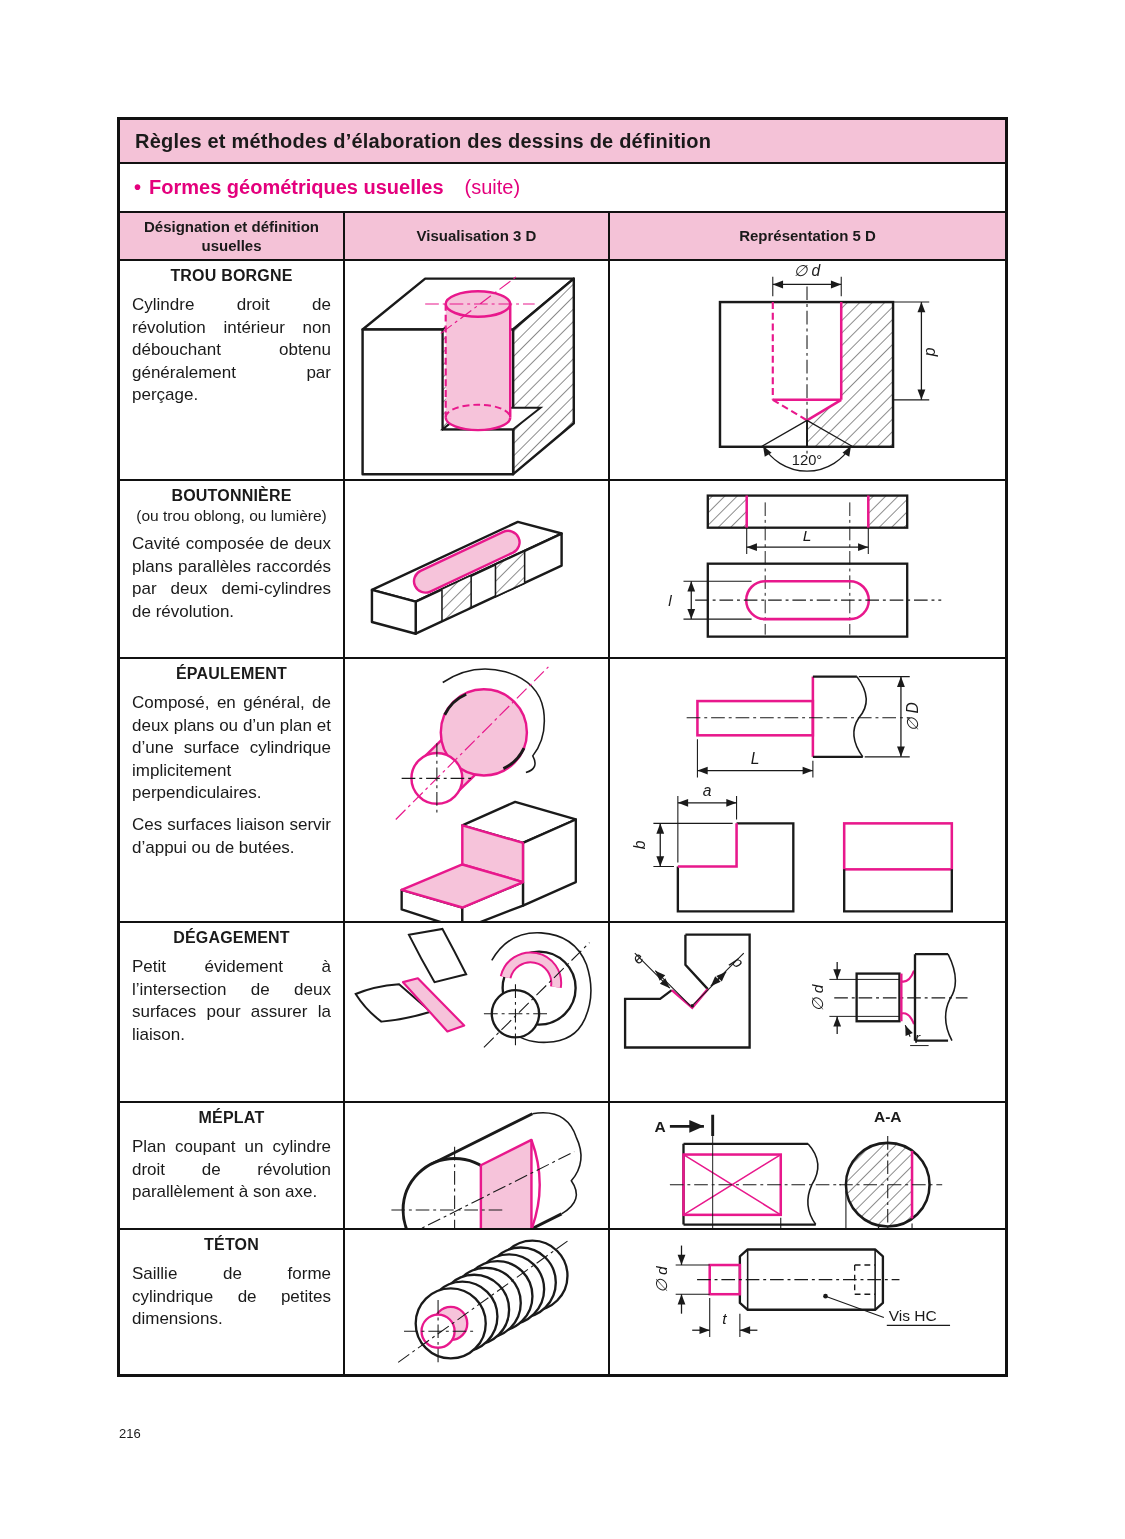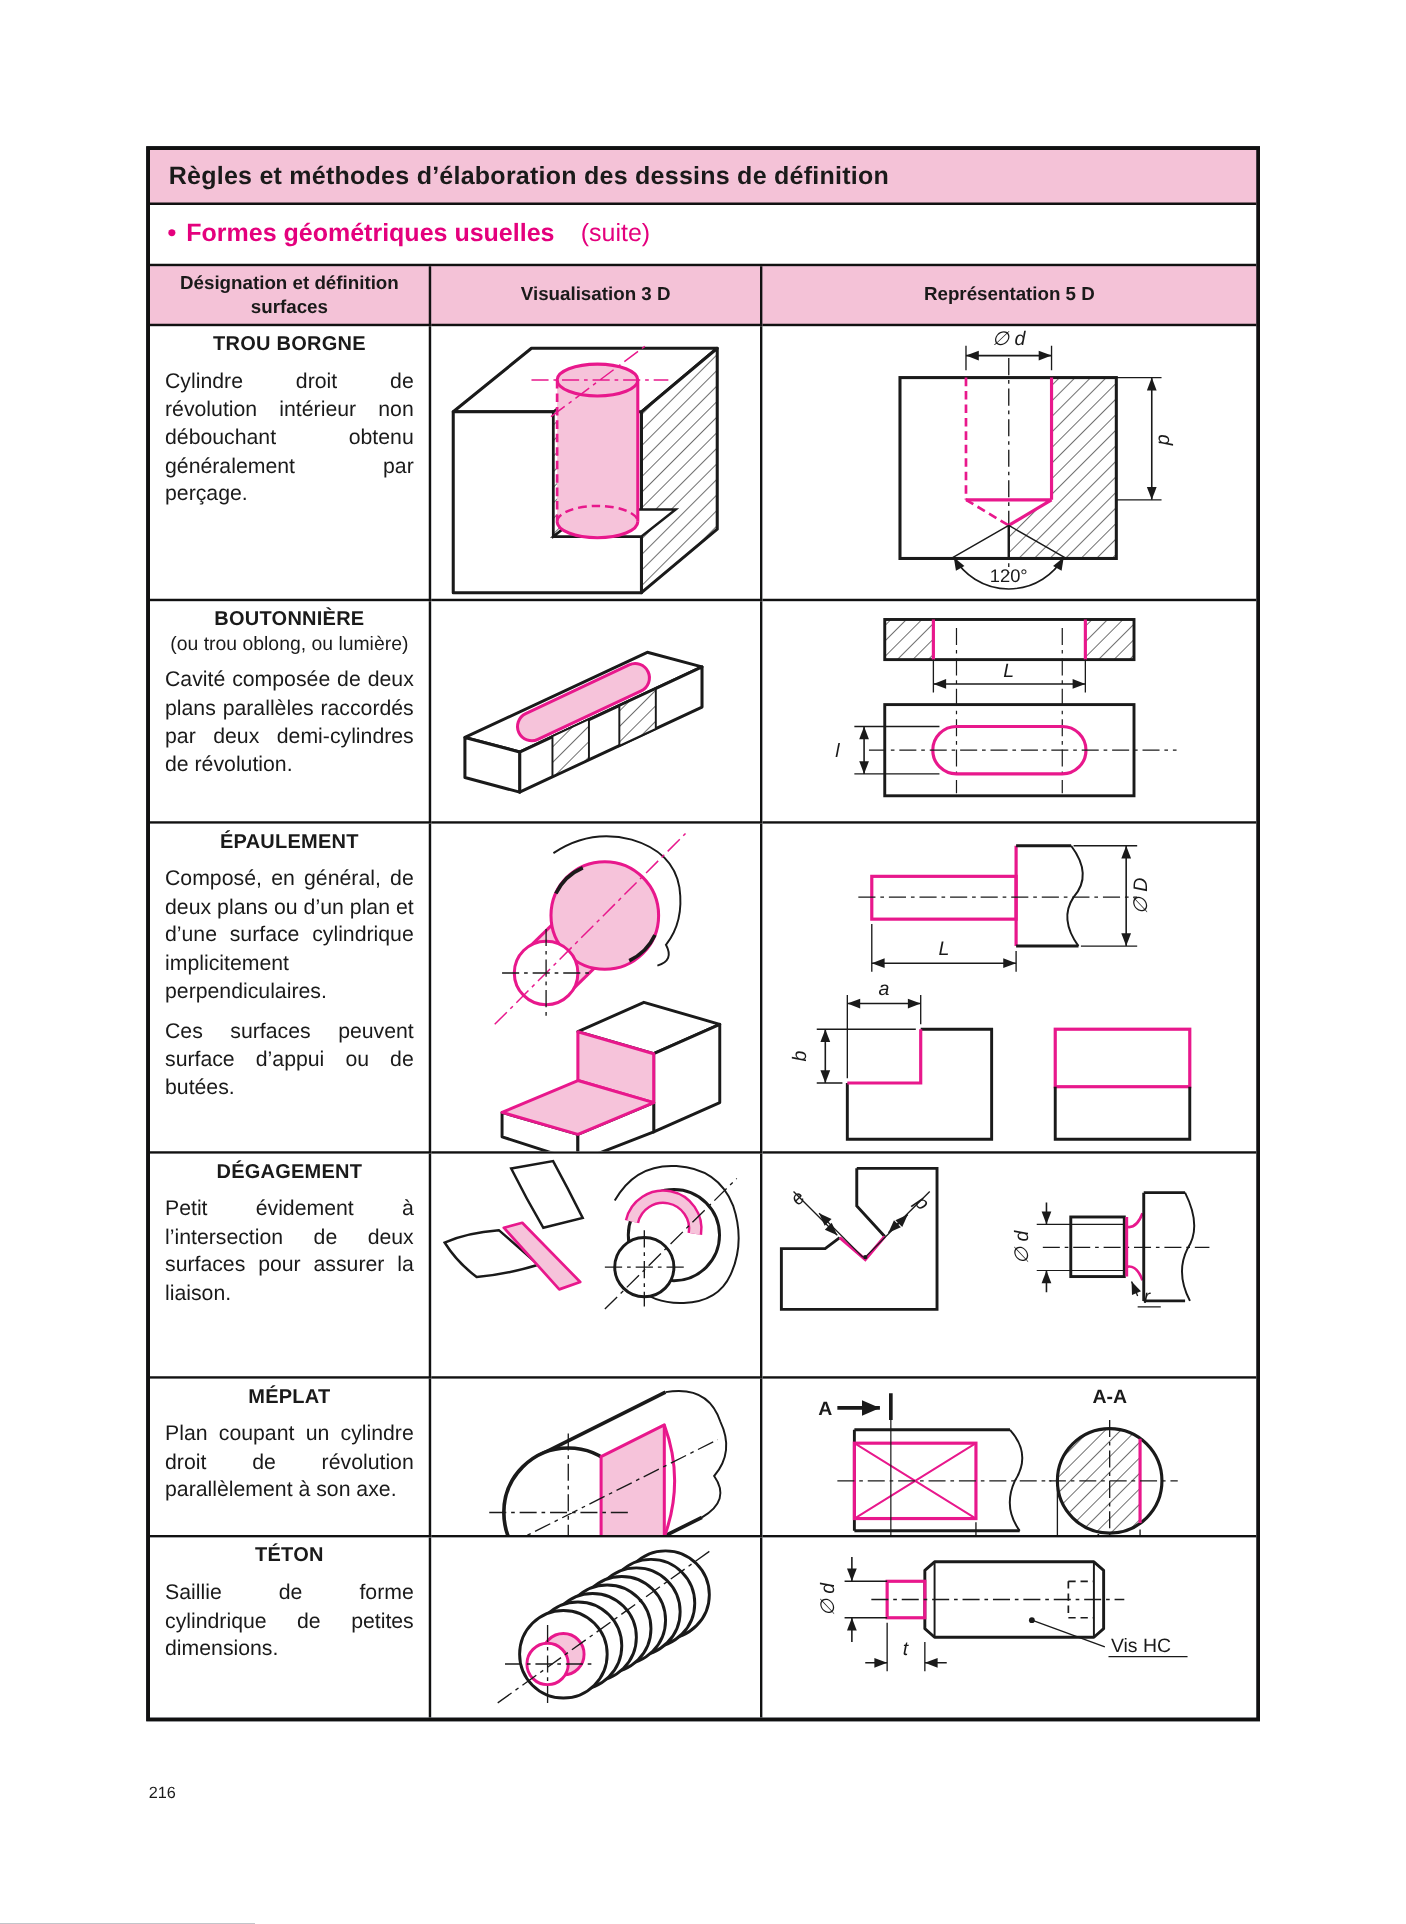--- a/index.html
+++ b/index.html
@@ -1,21 +1,21 @@
 <!DOCTYPE html>
 <html><head>
 <meta charset="utf-8">
 <style>
   html,body{margin:0;padding:0;}
   body{
     width:1125px;height:1539px;position:relative;background:#ffffff;
     font-family:"Liberation Sans",sans-serif;color:#1a1a1a;
   }
   .sheet{position:absolute;inset:0;}
-  .table-wrap{position:absolute;left:117px;top:117px;width:885px;border:3px solid #111;background:#0f172a;}
+  .table-wrap{position:absolute;left:117px;top:117px;width:885px;border:3px solid #111;background:#bef264;}
   .title-band{
     height:42px;background:#f4c2d7;border-bottom:2px solid #111;
     display:flex;align-items:center;padding-left:15px;
     font-size:20px;font-weight:bold;letter-spacing:.2px;
   }
   .subtitle-band{
     height:47px;background:#fff;border-bottom:2px solid #111;
     display:flex;align-items:center;padding-left:14px;font-size:20px;color:#e4007d;
   }
   .subtitle-band .bullet{font-weight:bold;margin-right:8px;}
@@ -68,21 +68,21 @@
     </div>
 
     <div class="subtitle-band">
       <span class="bullet">•</span>
       <span class="bold">Formes géométriques usuelles</span>
       <span class="suffix">(suite)</span>
     </div>
 
     <div class="grid">
 
-      <div class="hcell">Désignation et définition surfaces</div>
+      <div class="hcell">Désignation et définition usuelles</div>
       <div class="hcell">Visualisation 3 D</div>
       <div class="hcell lastcol">Représentation 5 D</div>
 
       <div class="cell desc r1">
         <div class="row-title">TROU BORGNE</div>
         <p class="body">Cylindre droit de révolution intérieur non débouchant obtenu généralement par perçage.</p>
       </div>
       <div class="cell figcell r1">
         <svg width="265" height="220" viewBox="0 0 265 225">
           <path d="M16,70 L80,18 L232,18 L170,70 Z" fill="#fff" stroke="#1a1a1a" stroke-width="2.5" stroke-linejoin="round"></path>
@@ -150,21 +150,21 @@
           <path d="M70,103 H140 M70,142 H140" stroke="#1a1a1a" stroke-width="1.1" fill="none"></path>
           <line x1="78" y1="103" x2="78" y2="142" stroke="#1a1a1a" stroke-width="1.3" marker-start="url(#arr)" marker-end="url(#arr)"></line>
           <text class="t-dim" x="197" y="62" text-anchor="middle">L</text>
           <text class="t-dim" x="56" y="128" text-anchor="middle">l</text>
         </svg>
       </div>
 
       <div class="cell desc r3">
         <div class="row-title">ÉPAULEMENT</div>
         <p class="body">Composé, en général, de deux plans ou d’un plan et d’une surface cylindrique implicitement perpendiculaires.</p>
-        <p class="body">Ces surfaces peuvent surface d’appui ou de butées.</p>
+        <p class="body">Ces surfaces liaison servir d’appui ou de butées.</p>
       </div>
       <div class="cell figcell r3">
         <svg width="265" height="272" viewBox="0 0 265 278">
           <path d="M98,24 Q128,4 162,13 Q196,23 201,52 Q205,80 190,99 Q197,112 183,116" fill="none" stroke="#1a1a1a" stroke-width="1.6"></path>
           <line x1="92" y1="122" x2="140" y2="75" stroke="#e8188c" stroke-width="52"></line>
           <line x1="92" y1="122" x2="140" y2="75" stroke="#f6c3da" stroke-width="47"></line>
           <circle cx="140" cy="75" r="44" fill="#f6c3da" stroke="#e8188c" stroke-width="2.5"></circle>
           <path d="M100,57 A44,44 0 0 1 122,36" fill="none" stroke="#1a1a1a" stroke-width="3"></path>
           <path d="M181,91 A44,44 0 0 1 160,112" fill="none" stroke="#1a1a1a" stroke-width="3"></path>
           <circle cx="92" cy="122" r="26" fill="#fff" stroke="#e8188c" stroke-width="2.5"></circle>

